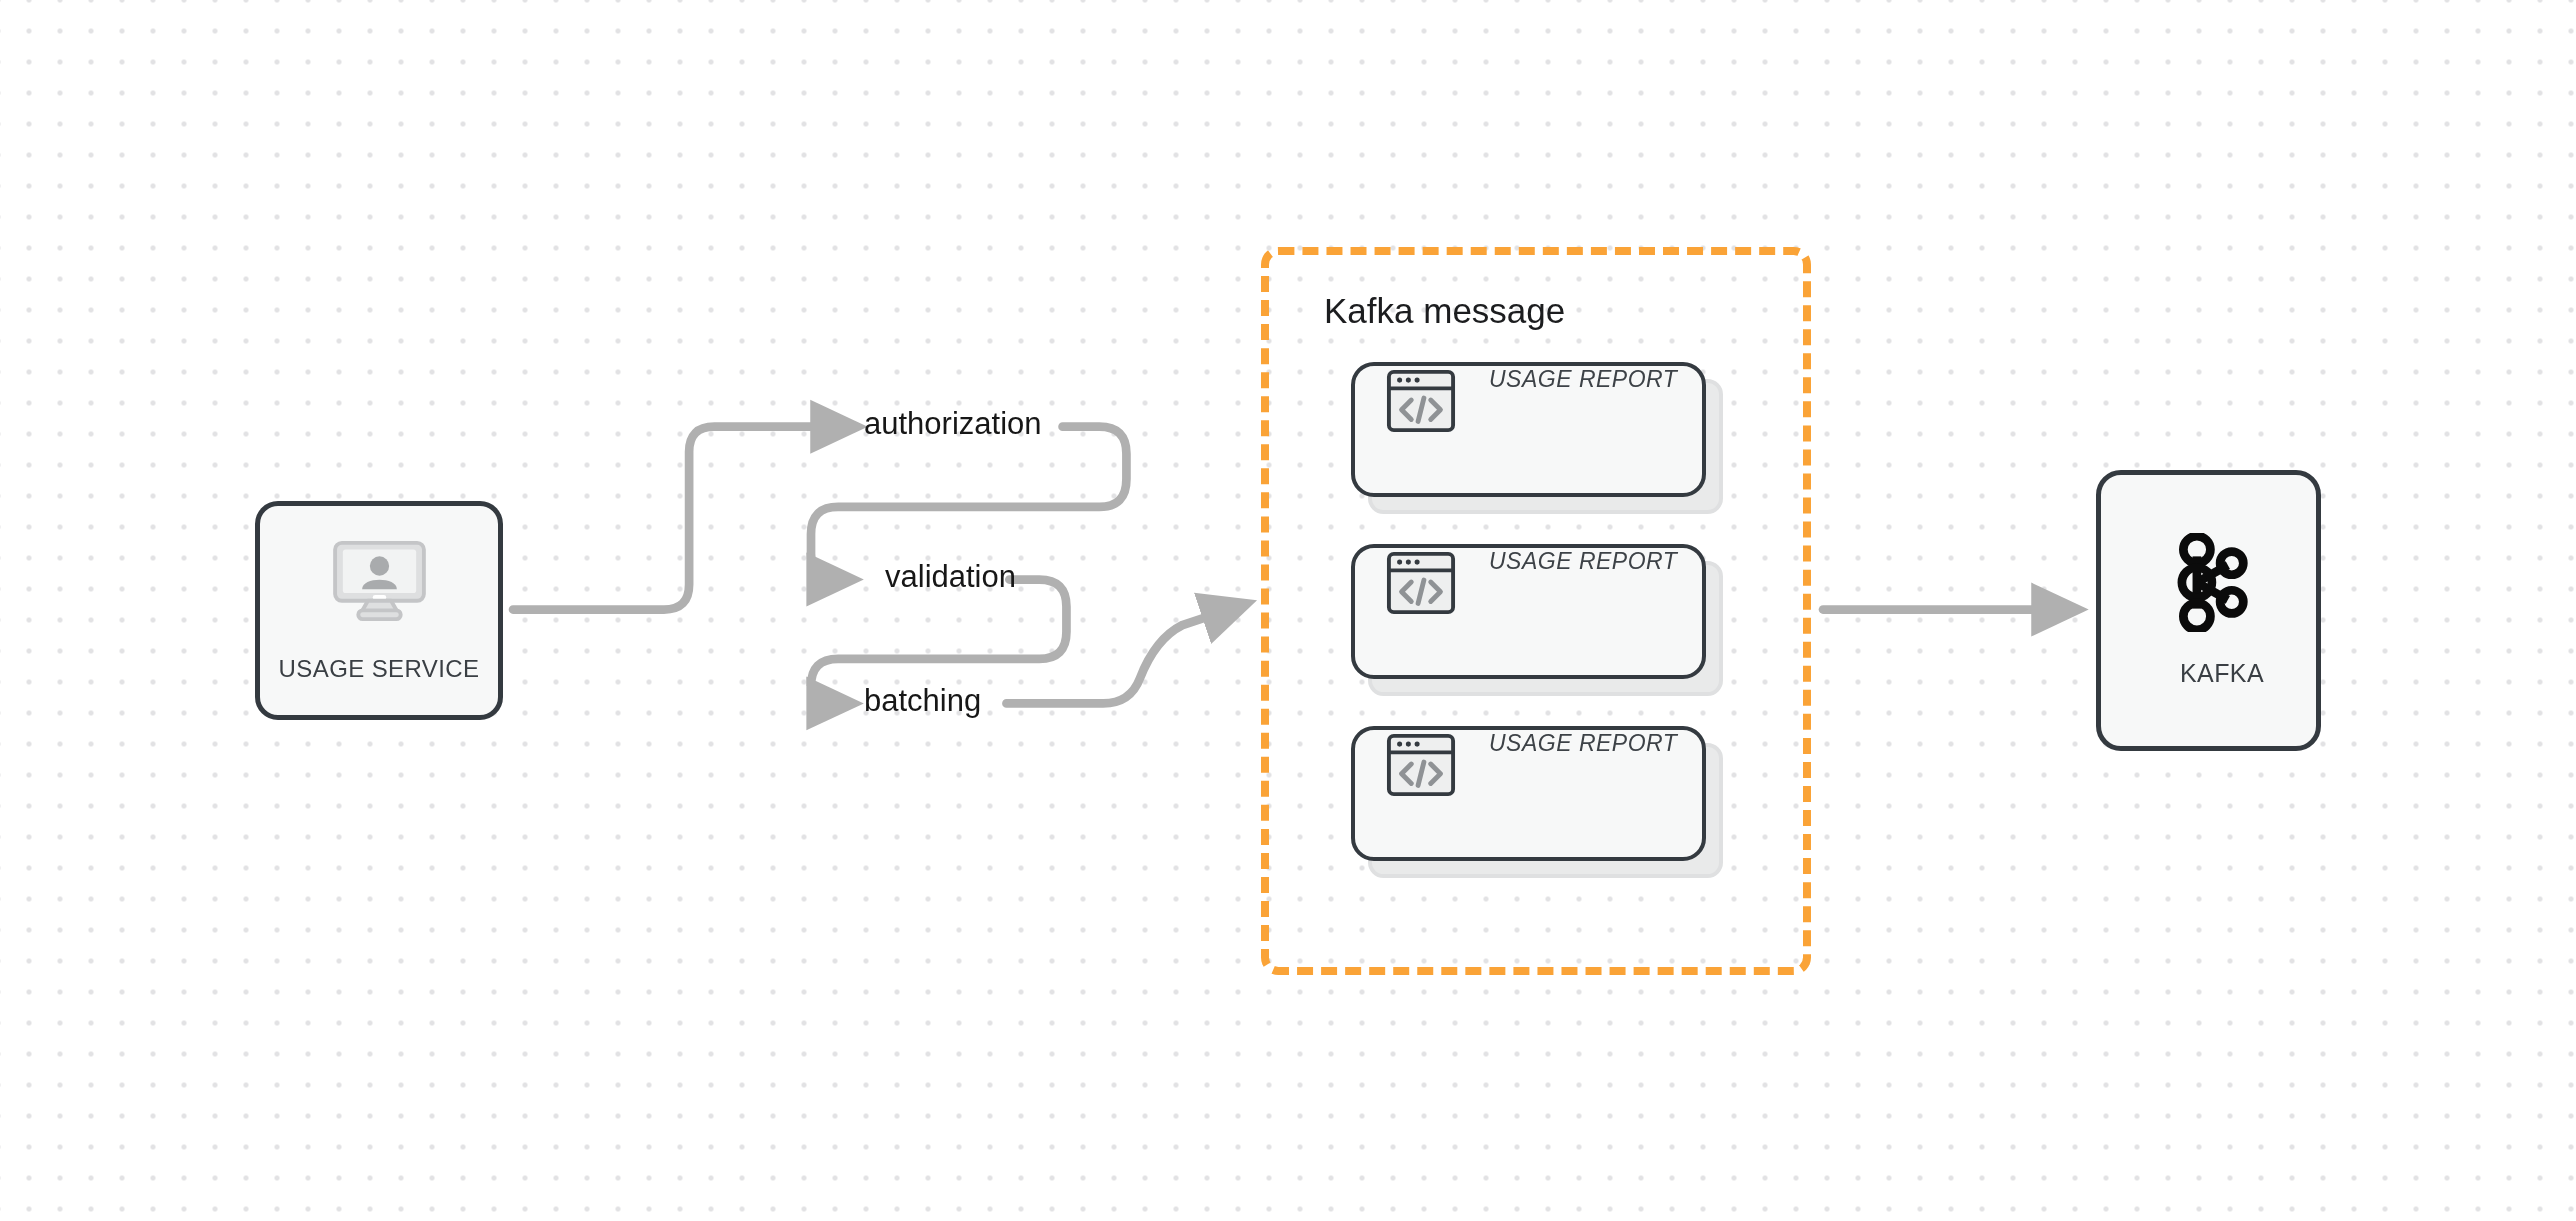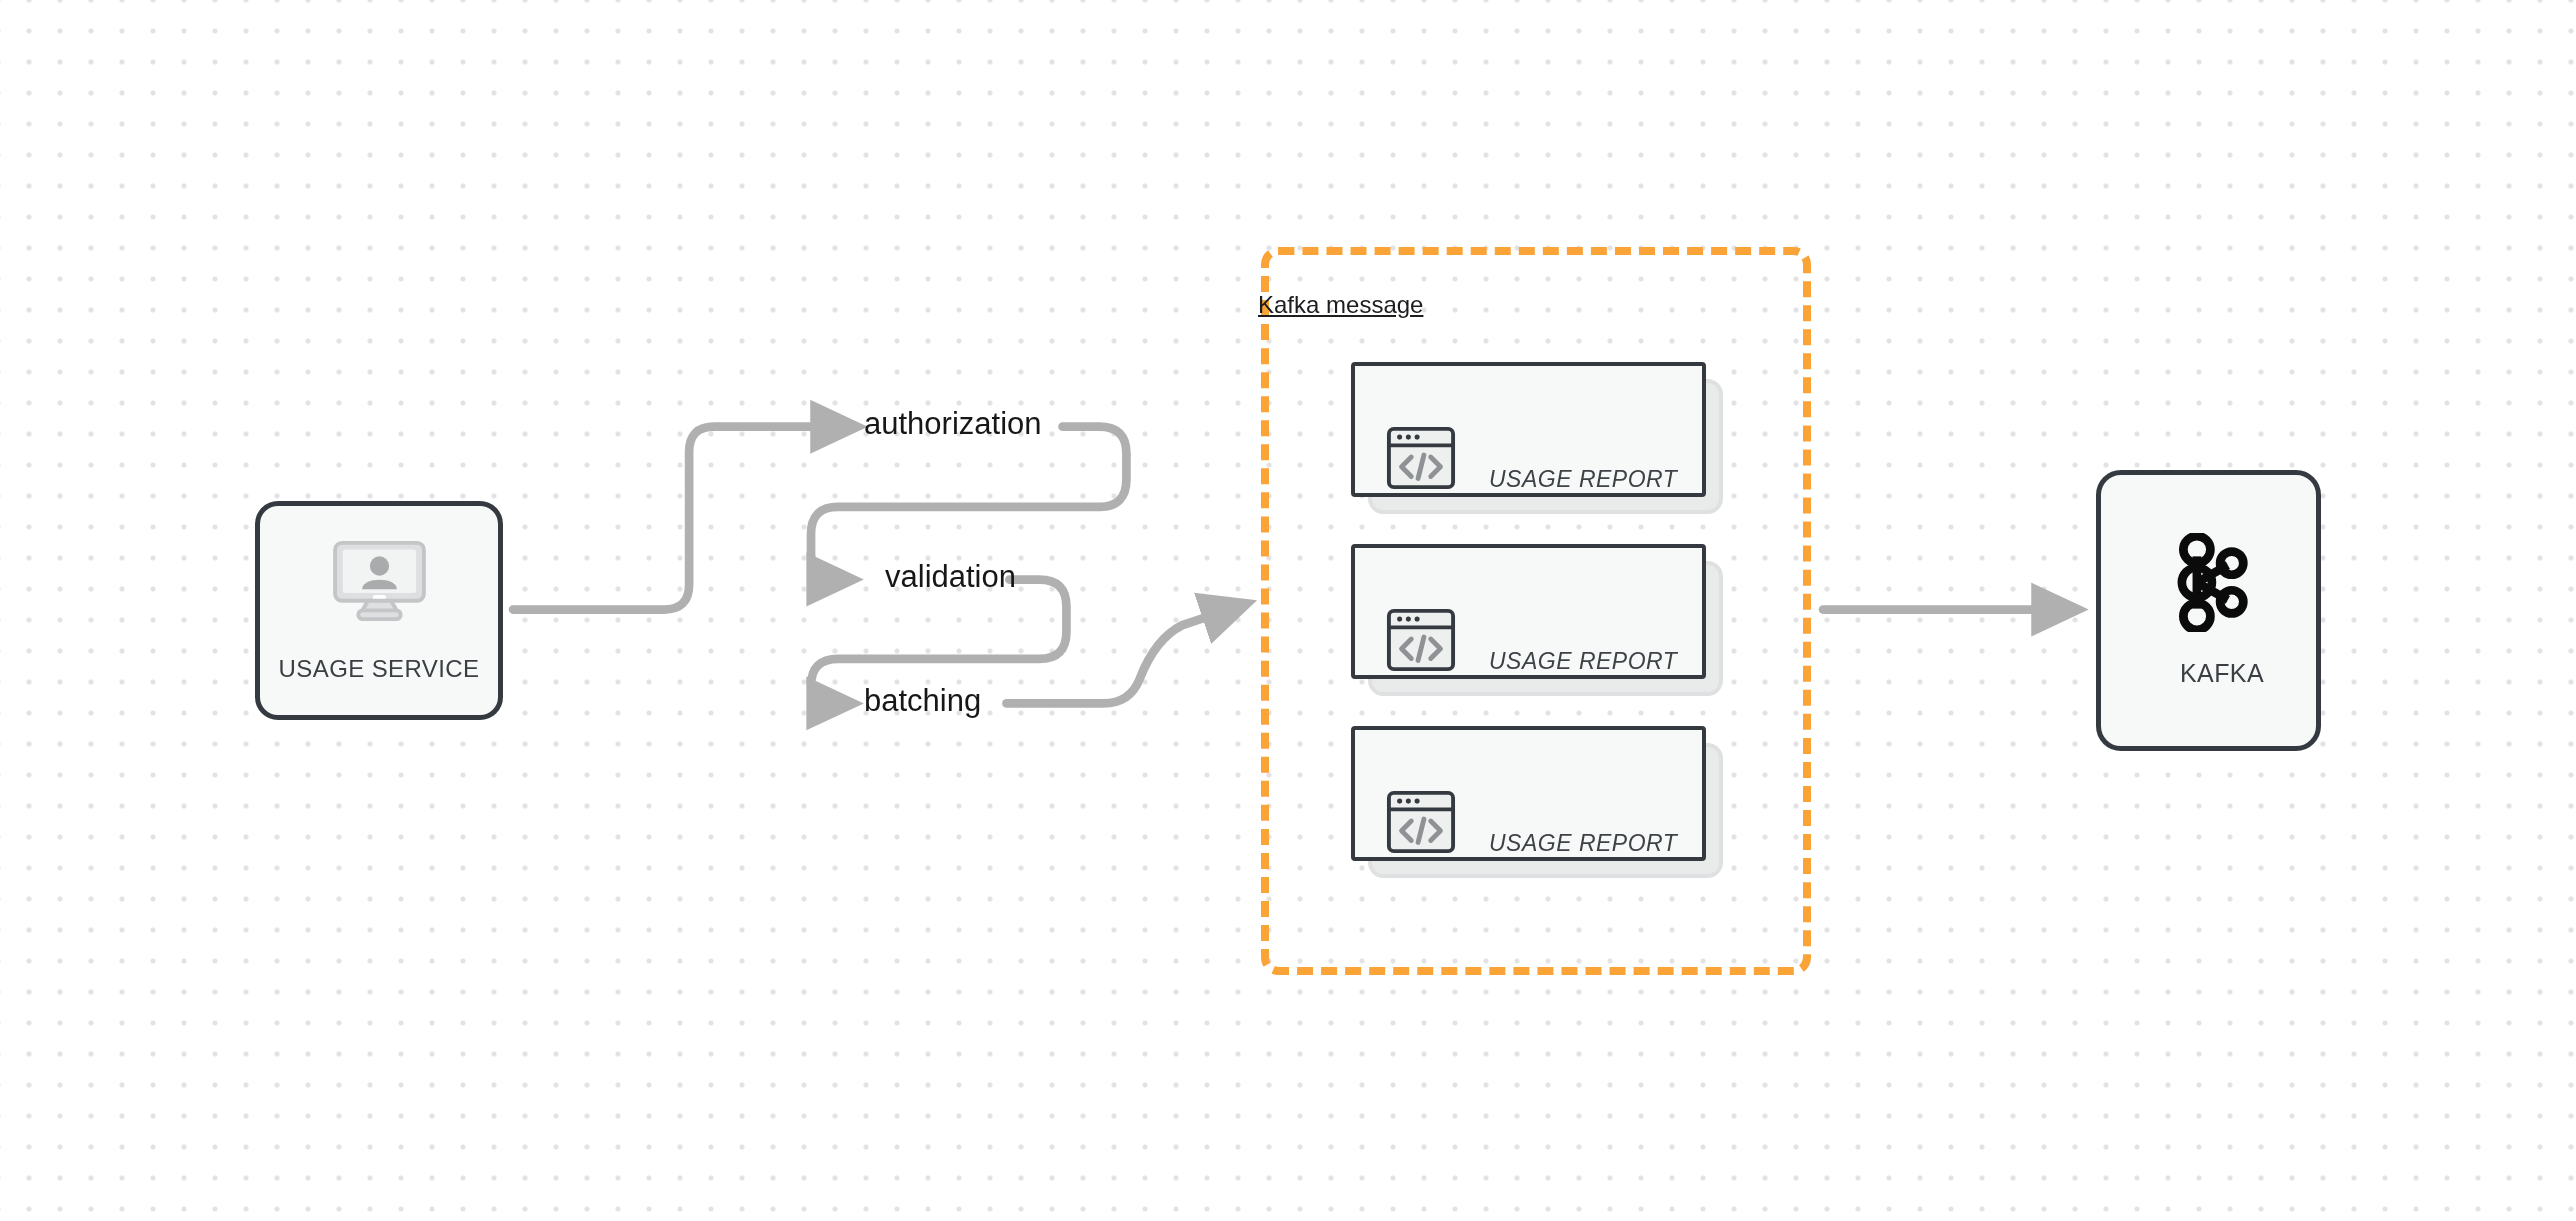--- a/index.html
+++ b/index.html
@@ -82,26 +82,25 @@
     top: 247px;
     width: 550px;
     height: 728px;
     box-sizing: border-box;
     border: 8.7px dashed #faa337;
     border-radius: 17.4px;
     background: transparent;
   }
   #kafka-message-title {
     position: absolute;
-    left: 1258px;
+    left: 1324px;
     top: 291px;
-    font-size: 24px;
+    font-size: 35px;
     color: #1c1d1f;
     white-space: nowrap;
-    text-decoration: underline;
   }
 
   
   .report-card-wrap {
     position: absolute;
     width: 373px;
     height: 153px;
   }
   .report-card-shadow {
     position: absolute;
@@ -116,24 +115,24 @@
   }
   .report-card {
     position: absolute;
     left: 0;
     top: 0;
     width: 355px;
     height: 135px;
     box-sizing: border-box;
     background: #f7f8f8;
     border: 4.8px solid #343a40;
-    border-radius: 4px;
+    border-radius: 23px;
     display: flex;
     flex-direction: row;
-    align-items: flex-end;
+    align-items: flex-start;
   }
   .report-icon {
     width: 70px;
     height: 70px;
     margin-left: 31px;
     flex: 0 0 auto;
     display: block;
   }
   .report-label {
     margin-left: 33px;

